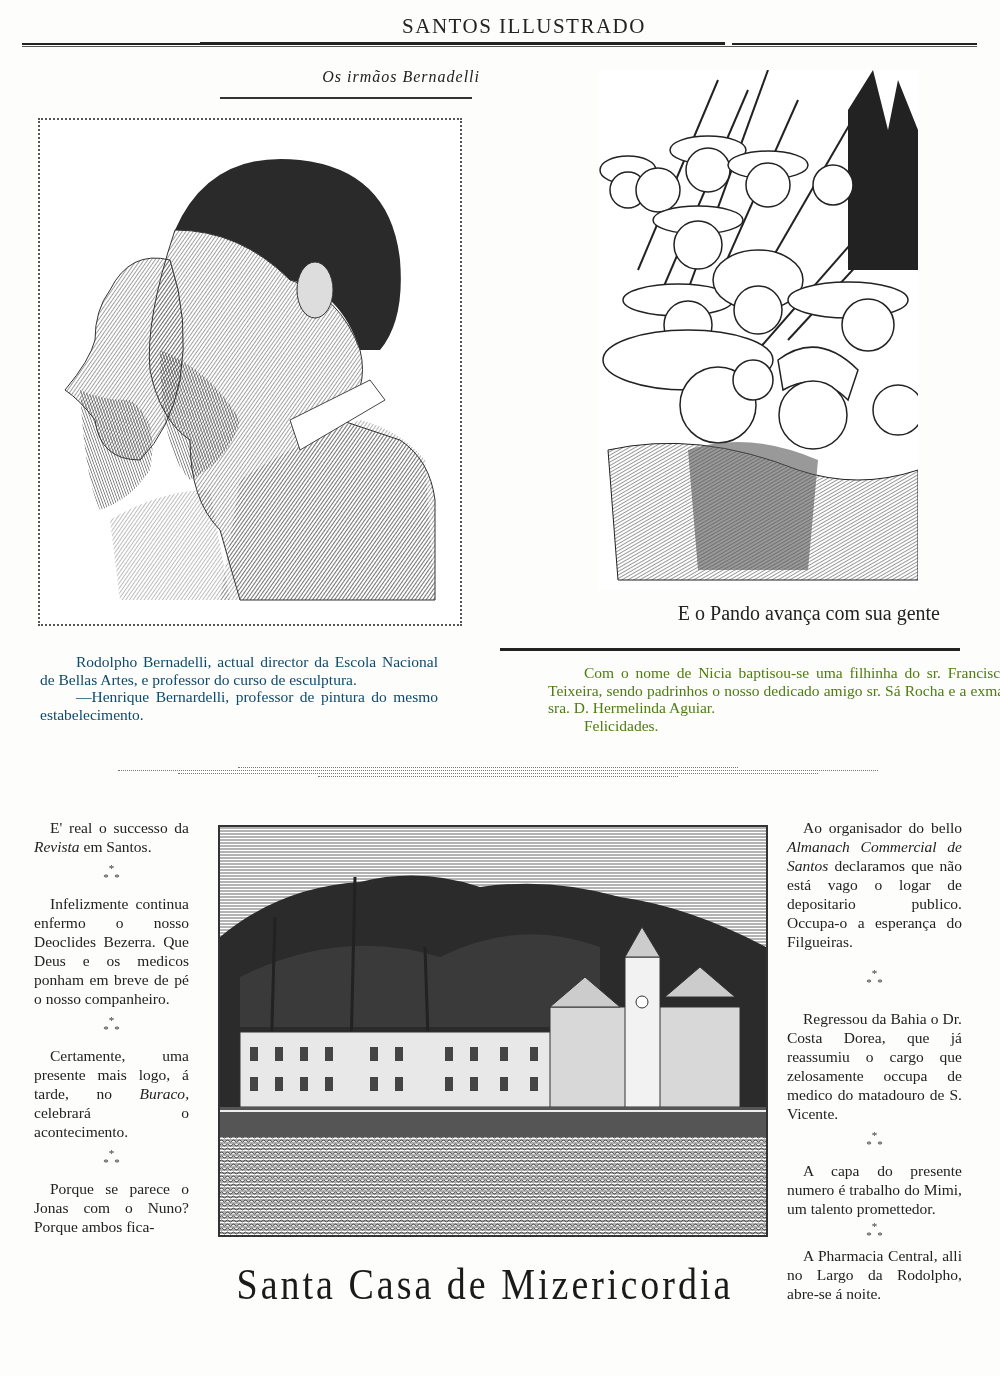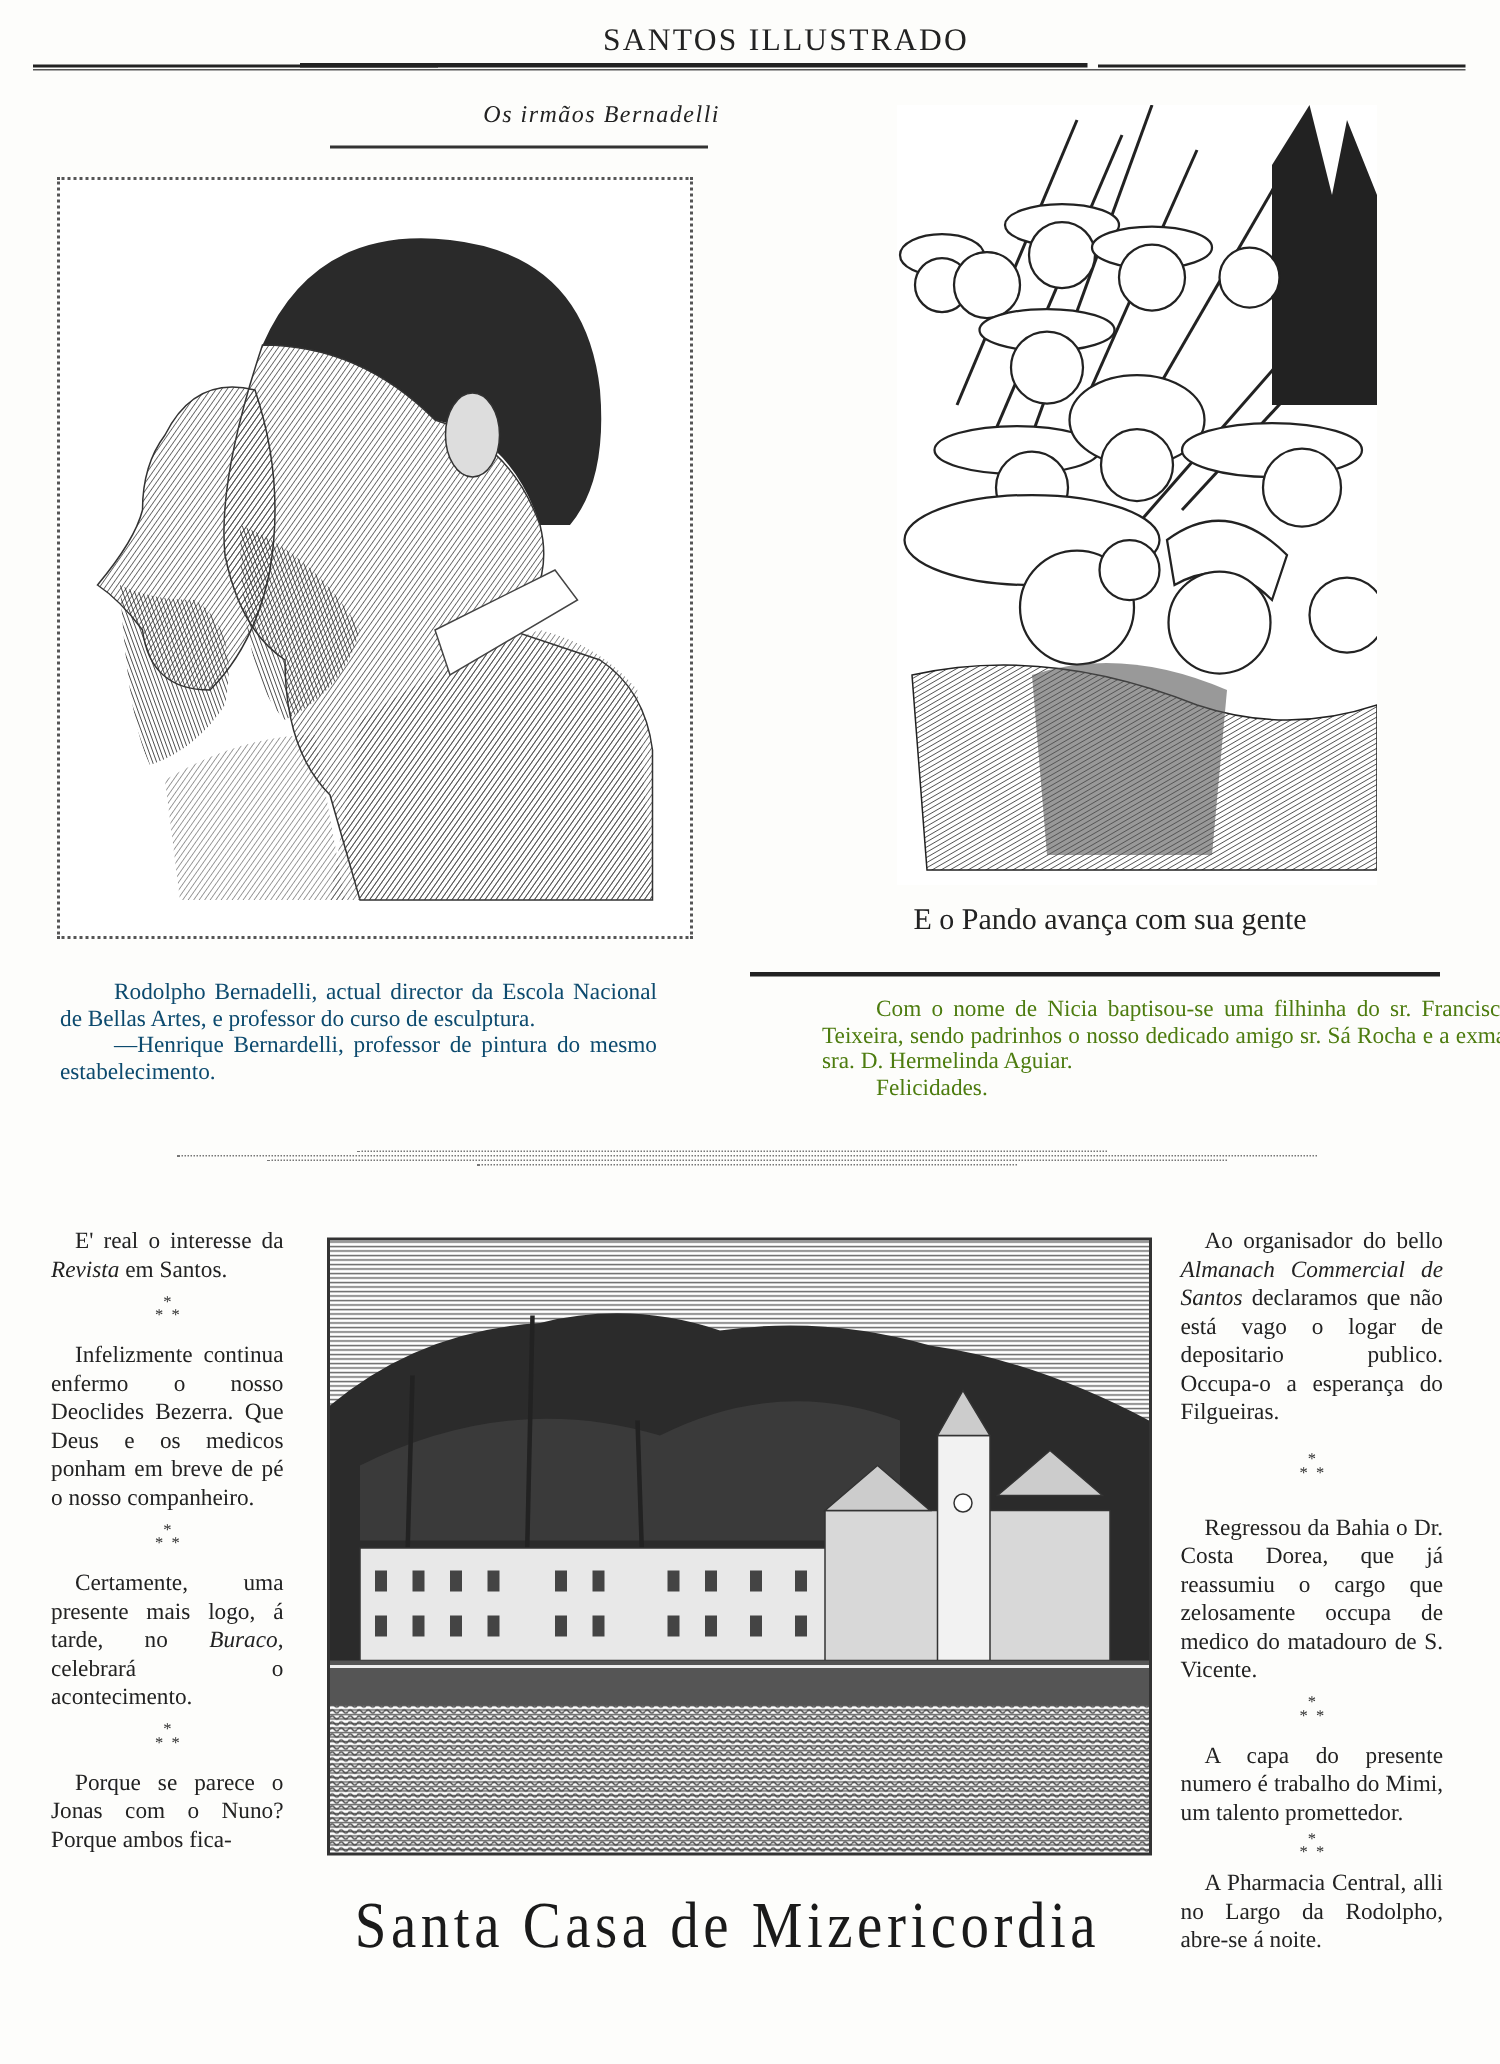--- a/index.html
+++ b/index.html
@@ -26,21 +26,21 @@
   .portrait-frame {
     left: 38px; top: 118px; width: 424px; height: 508px;
     border: 2px dotted #555; box-sizing: border-box;
     background: #fff;
   }
   .pando-illus {
     left: 598px; top: 70px; width: 320px; height: 520px;
     background: #fff;
   }
   .pando-caption {
-    left: 540px; top: 602px; width: 400px; text-align: center;
+    left: 540px; top: 602px; width: 400px; text-align: right;
     font-family: "Liberation Serif", serif; font-size: 20px; color: #222;
   }
   .rule-right { left: 500px; top: 648px; width: 460px; height: 3px; background: #222; }
 
   .caption-left {
     left: 40px; top: 653px; width: 398px;
     font-family: "Liberation Serif", serif; font-size: 15.5px; line-height: 17.5px; text-align: justify; color: #0c4a6e;
   }
   .caption-right {
     left: 500px; top: 664px; width: 460px;
@@ -173,21 +173,21 @@
 
 <div class="abs dotted-sep">
   <div style="top:2px;left:120px;width:500px;"></div>
   <div style="top:5px;left:0;width:760px;"></div>
   <div style="top:8px;left:60px;width:640px;"></div>
   <div style="top:11px;left:200px;width:360px;"></div>
 </div>
 
 <div class="abs col-left">
   <p class="p">
-    <span>E' real o interesse da </span><span class="it">Revista</span><span> em Santos.</span>
+    <span>E' real o successo da </span><span class="it">Revista</span><span> em Santos.</span>
   </p>
   <div class="stars">*<br>* &nbsp;*</div>
   <p class="p">Infelizmente continua enfermo o nosso Deoclides Bezerra. Que Deus e os medicos ponham em breve de pé o nosso companheiro.</p>
   <div class="stars">*<br>* &nbsp;*</div>
   <p class="p">
     <span>Certamente, uma presente mais logo, á tarde, no </span><span class="it">Buraco</span><span>, celebrará o acontecimento.</span>
   </p>
   <div class="stars">*<br>* &nbsp;*</div>
   <p class="p">Porque se parece o Jonas com o Nuno? Porque ambos fica-</p>
 </div>

